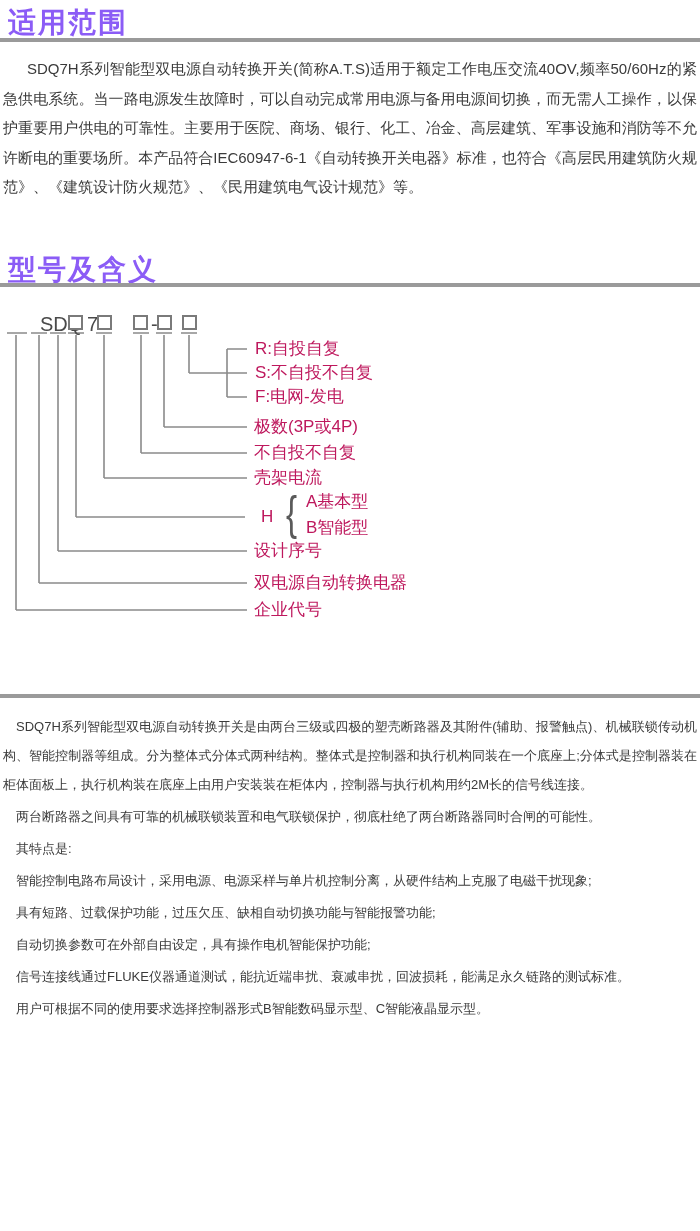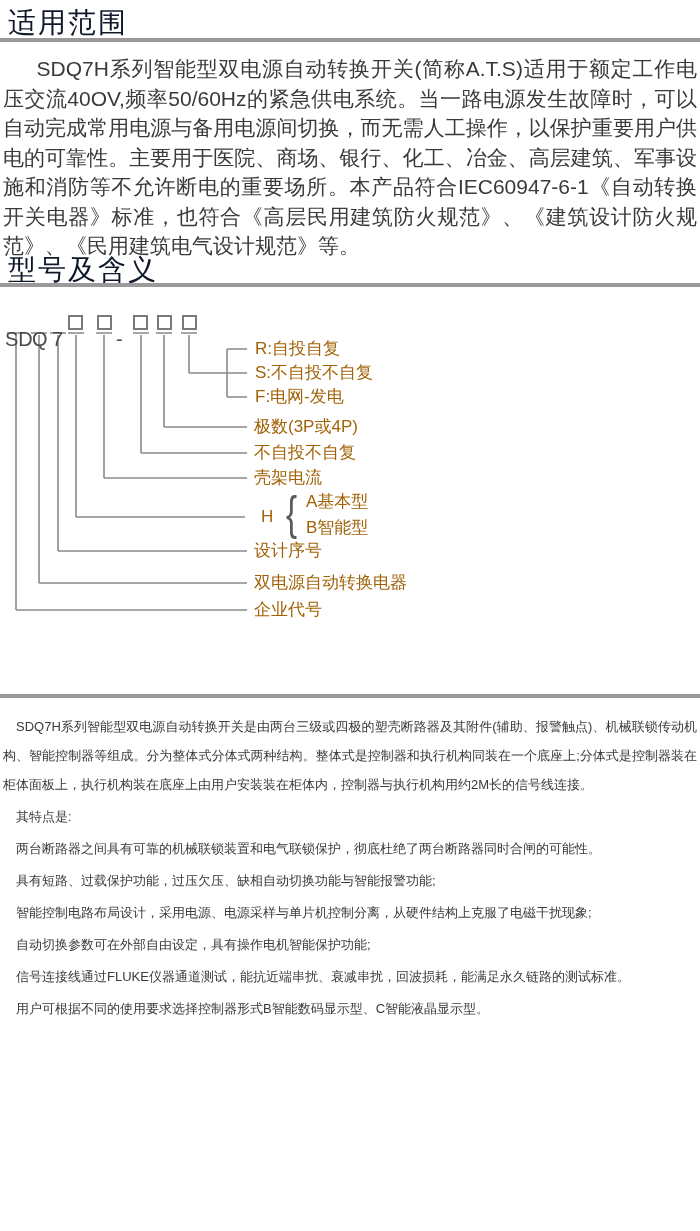--- a/index.html
+++ b/index.html
@@ -1,48 +1,48 @@
 <!DOCTYPE html>
 <html><head>
 <meta charset="utf-8">
 <style>
   html,body { margin:0; padding:0; background:#ffffff; }
   .page {
     position:relative; width:700px; height:1231px; background:#ffffff;
     font-family:"Liberation Sans","DejaVu Sans",sans-serif; overflow:hidden;
   }
   .sec-title {
-    position:absolute; left:8px; color:#0f172a; font-size:28px;
-    letter-spacing:2px; font-weight:400; white-space:nowrap;
+    position:absolute; left:8px; color:#8b5cf6; font-size:28px;
+    letter-spacing:2px; font-weight:700; white-space:nowrap;
   }
   .rule {
     position:absolute; left:0; width:700px; height:4px; background:#9a9a9a;
   }
   .body-par {
     position:absolute; left:3px; width:694px; color:#3a3a3a;
-    font-size:21px; line-height:29.5px; text-align:justify;
+    font-size:15px; line-height:29.5px; text-align:justify;
   }
   .intro-par { top:54px; text-indent:1.6em; }
   .features { position:absolute; left:3px; top:712px; width:694px; }
   .features p {
     margin:0 0 3px 0; color:#3a3a3a; font-size:13px; line-height:29px;
     text-align:justify; text-indent:1em;
   }
   .diagram { position:absolute; left:0; top:306px; width:700px; height:348px; }
   .diagram svg { position:absolute; left:0; top:0; }
   .mchar {
-    position:absolute; top:22px; font-size:20px; line-height:22px;
-    color:#4a4a4a; white-space:nowrap;
+    position:absolute; top:7px; font-size:20px; line-height:22px;
+    color:#4a4a4a; white-space:nowrap;margin-left:35px;
   }
   .mbox {
     position:absolute; top:9px; width:15px; height:15px;
     border:2px solid #7a7a7a; box-sizing:border-box; background:#fff;
   }
   .dlabel {
-    position:absolute; color:#a16207; font-size:17px; line-height:20px;
+    position:absolute; color:#be185d; font-size:17px; line-height:20px;
     white-space:nowrap;
     text-align:center;
   }
   .brace {
     position:absolute; left:286px; top:184px; color:#5a5a5a;
     font-size:46px; line-height:46px; font-weight:300;
     transform:scaleX(0.72); transform-origin:left center;
   }
 </style>
 </head>
@@ -94,22 +94,22 @@
     <span class="dlabel" style="left:306px; top:212px">B智能型</span>
     <span class="dlabel" style="left:254px; top:235px">设计序号</span>
     <span class="dlabel" style="left:254px; top:267px">双电源自动转换电器</span>
     <span class="dlabel" style="left:254px; top:294px">企业代号</span>
   </div>
 
   <div class="rule" style="top:694px"></div>
 
   <div class="features">
     <p>SDQ7H系列智能型双电源自动转换开关是由两台三级或四极的塑壳断路器及其附件(辅助、报警触点)、机械联锁传动机构、智能控制器等组成。分为整体式分体式两种结构。整体式是控制器和执行机构同装在一个底座上;分体式是控制器装在柜体面板上，执行机构装在底座上由用户安装装在柜体内，控制器与执行机构用约2M长的信号线连接。</p>
+    <p>两台断路器之间具有可靠的机械联锁装置和电气联锁保护，彻底杜绝了两台断路器同时合闸的可能性。</p>
     <p>其特点是:</p>
-    <p>两台断路器之间具有可靠的机械联锁装置和电气联锁保护，彻底杜绝了两台断路器同时合闸的可能性。</p>
+    <p>智能控制电路布局设计，采用电源、电源采样与单片机控制分离，从硬件结构上克服了电磁干扰现象;</p>
     <p>具有短路、过载保护功能，过压欠压、缺相自动切换功能与智能报警功能;</p>
-    <p>智能控制电路布局设计，采用电源、电源采样与单片机控制分离，从硬件结构上克服了电磁干扰现象;</p>
     <p>自动切换参数可在外部自由设定，具有操作电机智能保护功能;</p>
     <p>信号连接线通过FLUKE仪器通道测试，能抗近端串扰、衰减串扰，回波损耗，能满足永久链路的测试标准。</p>
     <p>用户可根据不同的使用要求选择控制器形式B智能数码显示型、C智能液晶显示型。</p>
   </div>
 
 </div>
 
 </body></html>

